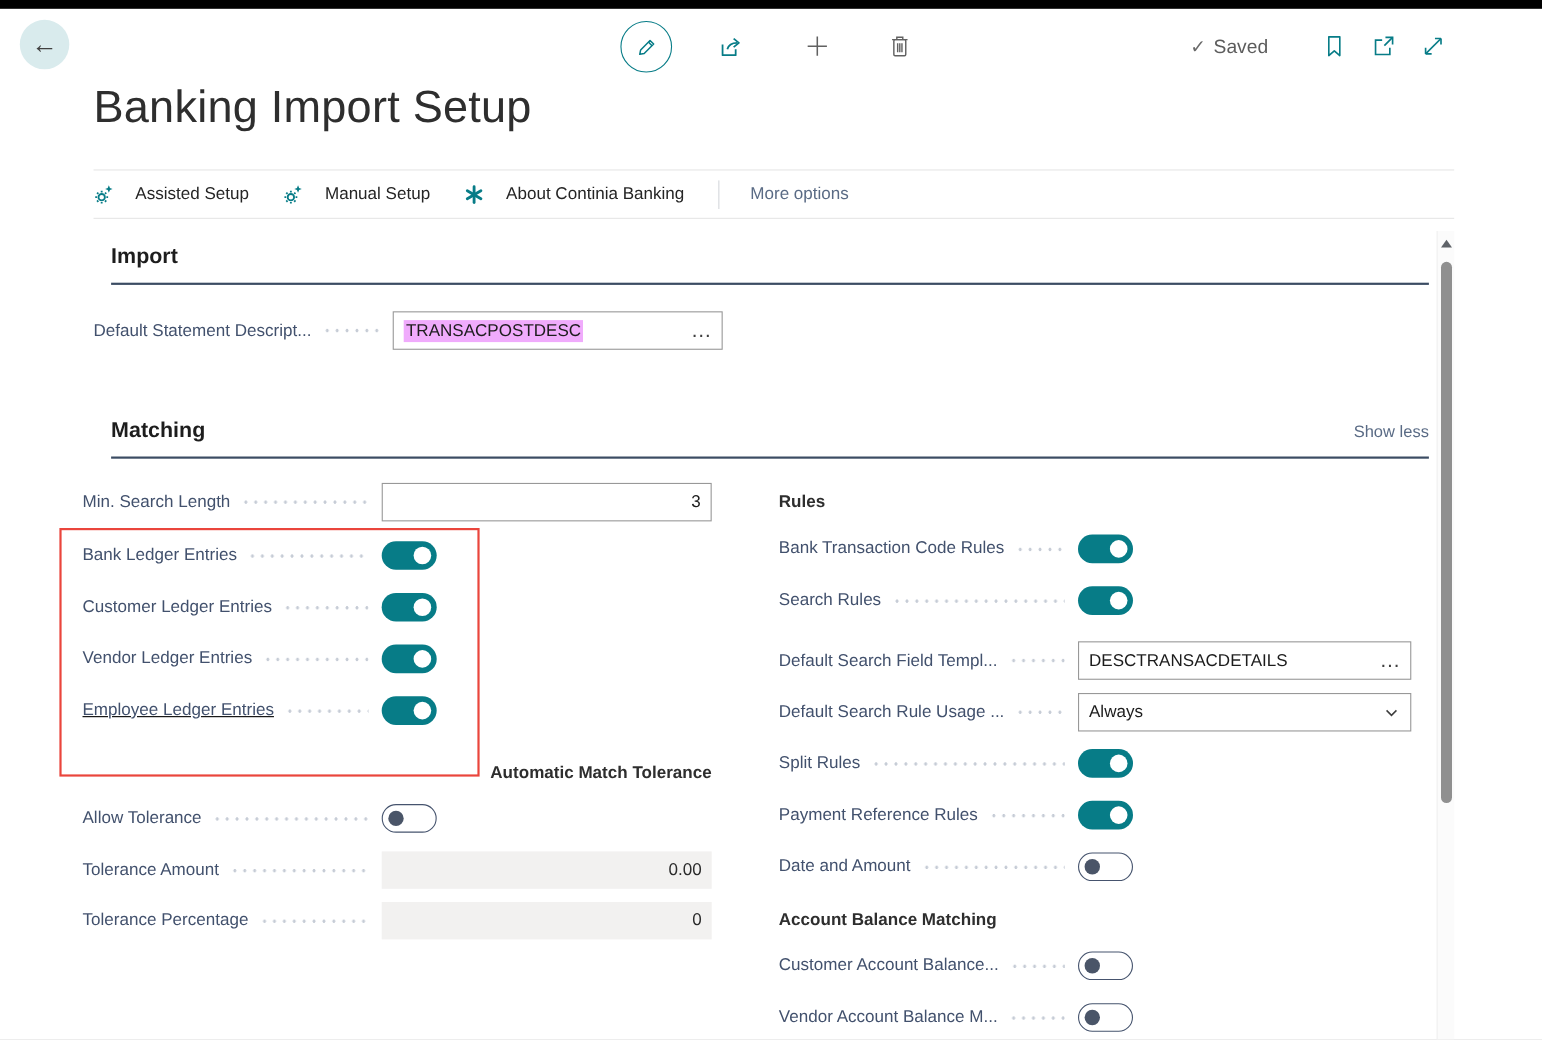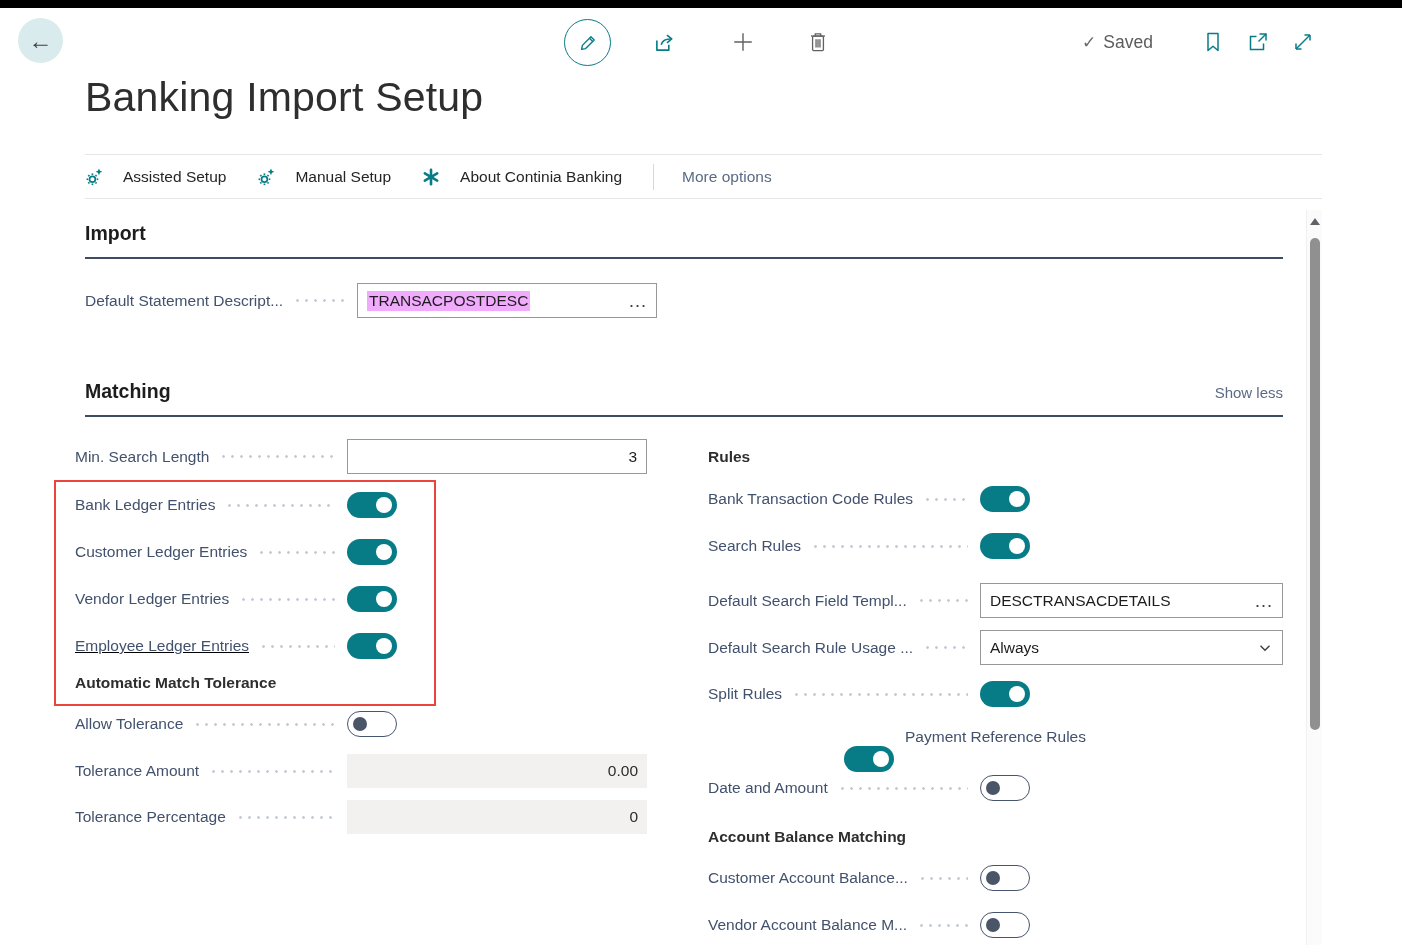--- a/index.html
+++ b/index.html
@@ -41,21 +41,21 @@
     border-top:1px solid #e6e6e6; border-bottom:1px solid #e6e6e6;
     display:flex; align-items:center;
   }
   .menu-item { display:flex; align-items:flex-end; gap:20px; margin-right:31px; cursor:pointer; }
   .menu-item .mi-label { font-size:15.5px; color:#252525; }
   .menu-divider { width:1px; height:26px; background:#d5d8dc; margin:0 14px 0 0; }
   .more-options { font-size:15.5px; color:#5a6b85; margin-left:14px; cursor:pointer; }
 
   
   .section-head {
-    position:absolute; left:85px; width:1198px;
+    position:absolute; left:101px; width:1198px;
     border-bottom:2px solid #3b4c63;
     display:flex; justify-content:space-between; align-items:flex-end;
   }
   .section-head .sh-title { font-size:19.5px; font-weight:700; color:#1d1d1d; padding-bottom:12px; }
   .section-head .show-less { font-size:15px; color:#5a6b85; padding-bottom:14px; cursor:pointer; }
 
   
   .col { position:absolute; display:block; }
   .row { display:flex; align-items:center; }
   .lbl { font-size:15.5px; color:#42516d; white-space:nowrap; }
@@ -294,21 +294,21 @@
     <div class="row" style="height:26px; margin-top:21px;text-decoration:underline;">
       <span class="lbl">Employee Ledger Entries</span>
       <span class="dots"></span>
       <div class="ctrl-l">
           <div class="toggle on">
             <span class="knob"></span>
           </div>
         </div>
     </div>
 
-    <div class="row" style="height:21px; margin-top:13px;">
+    <div class="row" style="height:21px; margin-top:33px;justify-content:flex-end;">
       <span class="group-lbl">Automatic Match Tolerance</span>
     </div>
 
     <div class="row" style="height:26px; margin-top:18px;">
       <span class="lbl">Allow Tolerance</span>
       <span class="dots"></span>
       <div class="ctrl-l">
           <div class="toggle off">
             <span class="knob"></span>
           </div>
@@ -391,21 +391,21 @@
     <div class="row" style="height:26px; margin-top:16px;">
       <span class="lbl">Split Rules</span>
       <span class="dots"></span>
       <div class="ctrl-r">
           <div class="toggle on">
             <span class="knob"></span>
           </div>
         </div>
     </div>
 
-    <div class="row" style="height:26px; margin-top:21px;flex-direction:column;">
+    <div class="row" style="height:26px; margin-top:21px;">
       <span class="lbl">Payment Reference Rules</span>
       <span class="dots"></span>
       <div class="ctrl-r">
           <div class="toggle on">
             <span class="knob"></span>
           </div>
         </div>
     </div>
 
     <div class="row" style="height:26px; margin-top:21px;">

